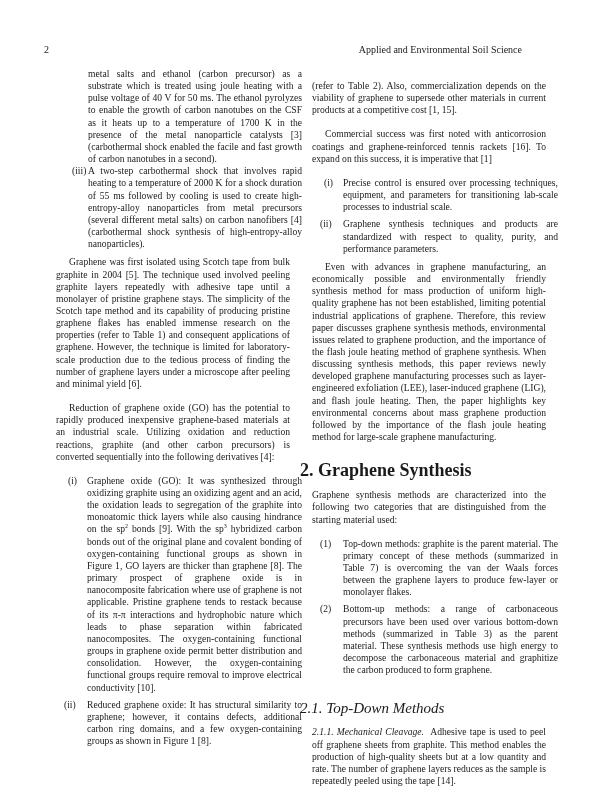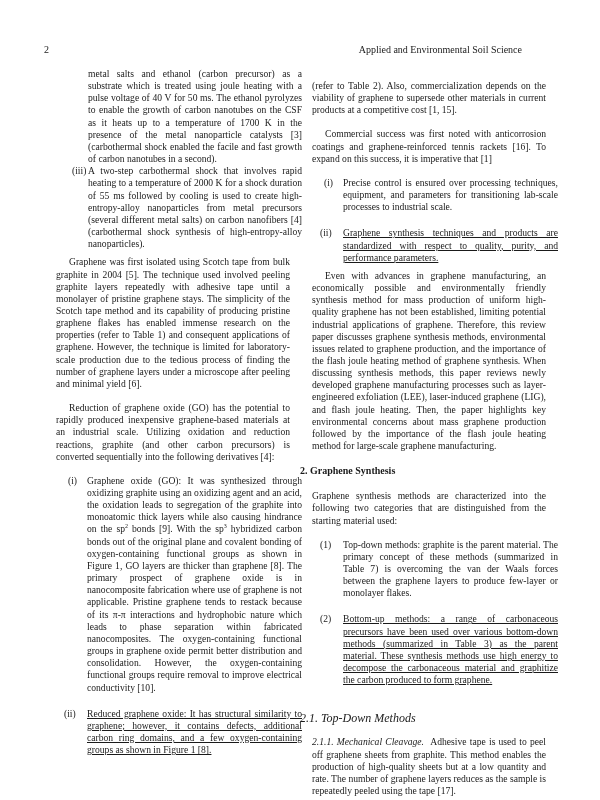--- a/index.html
+++ b/index.html
@@ -13,25 +13,25 @@
          text-align: justify; hyphens: manual; }
   .col.left { left: 44px; }
   .col.right { left: 300px; }
   p { margin: 12px; }
   p.indent { text-indent: 13px; }
   p.gap { margin-top: 6px; }
   .li { position: relative; padding-left: 44px; }
   .li.inner { padding-left: 43px; }
   .li .num { position: absolute; left: 20px; top: 0; }
   .li.small-num .num { left: 24px; }
-  .li.space-top { margin-top: 14px; text-decoration: underline; }
+  .li.space-top { margin-top: 5px; }
   .list-block { margin-top: 6px; }
-  h2 { font-family: "Liberation Serif", serif; font-weight: bold; font-size: 10px;
-       margin: 12px 0 9px 0; line-height: 14px; }
-  h3 { font-style: italic; font-weight: normal; font-size: 12px; margin: 26px 0 6px 0; line-height: 12px; }
+  h2 { font-family: "Liberation Serif", serif; font-weight: bold; font-size: 18px;
+       margin: 20px 0 9px 0; line-height: 14px; }
+  h3 { font-style: italic; font-weight: normal; font-size: 15px; margin: 26px 0 6px 0; line-height: 12px; }
   .sub-head { font-style: italic; }
   sup { font-size: 6px; vertical-align: 4px; line-height: 0; }
 </style>
 </head>
 <body>
 
 <div class="header">
   <span class="pnum">2</span>
   <span class="journal">Applied and Environmental Soil Science</span>
 </div>
@@ -86,14 +86,14 @@
       <span class="num" style="left:20px">(1)</span>
       <span>Top-down methods: graphite is the parent material. The primary concept of these methods (summarized in Table 7) is overcoming the van der Waals forces between the graphene layers to produce few-layer or monolayer flakes.</span>
     </div>
     <div class="li inner space-top">
       <span class="num" style="left:20px">(2)</span>
       <span>Bottom-up methods: a range of carbonaceous precursors have been used over various bottom-down methods (summarized in Table 3) as the parent material. These synthesis methods use high energy to decompose the carbonaceous material and graphitize the carbon produced to form graphene.</span>
     </div>
   </div>
 
   <h3>2.1. Top-Down Methods</h3>
-  <p><span class="sub-head">2.1.1. Mechanical Cleavage.</span>&nbsp;&nbsp;<span>Adhesive tape is used to peel off graphene sheets from graphite. This method enables the production of high-quality sheets but at a low quantity and rate. The number of graphene layers reduces as the sample is repeatedly peeled using the tape [17].</span></p>
+  <p><span class="sub-head">2.1.1. Mechanical Cleavage.</span>&nbsp;&nbsp;<span>Adhesive tape is used to peel off graphene sheets from graphite. This method enables the production of high-quality sheets but at a low quantity and rate. The number of graphene layers reduces as the sample is repeatedly peeled using the tape [14].</span></p>
 </div>
 
 </body></html>

